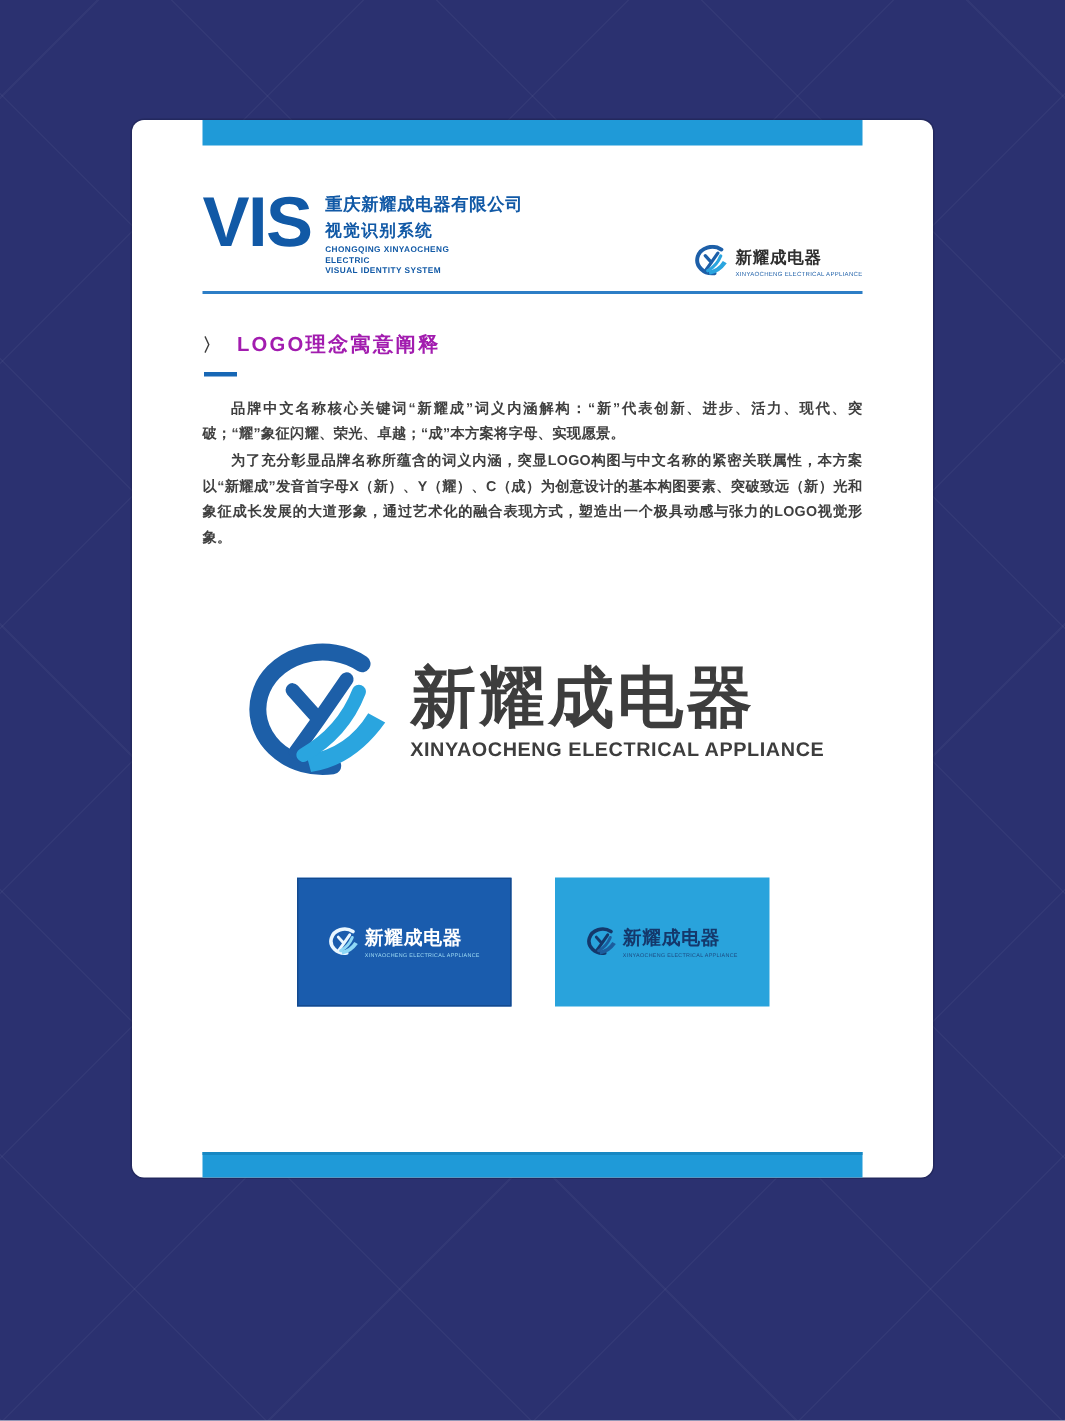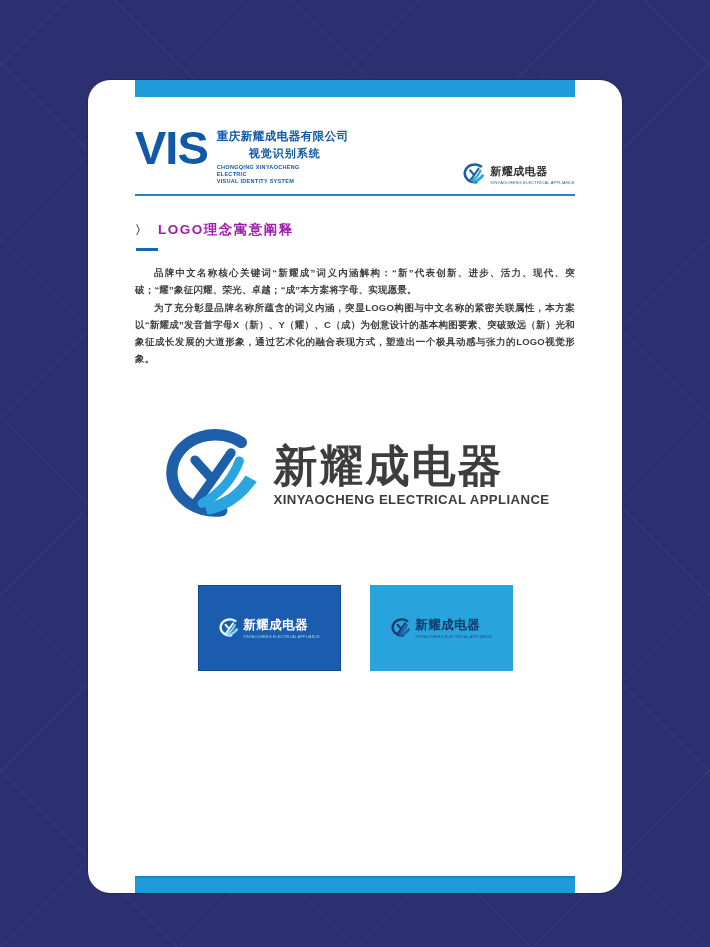--- a/index.html
+++ b/index.html
@@ -7,40 +7,40 @@
   body {
     font-family: "Liberation Sans", "DejaVu Sans", sans-serif;
     background-color: #2b3170;
     background-image:
       repeating-linear-gradient(45deg,  rgba(255,255,255,0.035) 0 1px, transparent 1px 125px),
       repeating-linear-gradient(-45deg, rgba(255,255,255,0.035) 0 1px, transparent 1px 125px);
     overflow: hidden;
   }
   .card {
     position: relative;
-    width: 534px; height: 813px;
+    width: 534px; height: 705px;
     margin: 80px auto 0 auto;
     background: #ffffff;
-    border-radius: 22px;
+    border-radius: 8px;
     box-shadow: 0 0 0 1px rgba(20,25,60,.35);
   }
   .accent-bar { position: absolute; left: 47px; right: 47px; height: 17px; background: #1f9ad8; }
   .accent-bar.top { top: 0; }
   .accent-bar.bottom { bottom: 0; border-top: 2px solid #1787c2; }
   .content { position: absolute; inset: 0; padding: 48px 47px 0 47px; }
 
   
   .header { display: flex; align-items: flex-start; }
   .vis-word {
     font-size: 47px; line-height: 40px; font-weight: 800;
     color: #1159a6; letter-spacing: -1px;
   }
   .vis-text-block { margin-left: 9px; padding-top: 1px; }
   .vis-cn1 { font-size: 11.5px; font-weight: 700; color: #1159a6; letter-spacing: .5px; text-align: right; }
-  .vis-cn2 { font-size: 11px;  font-weight: 700; color: #1159a6; letter-spacing: 1px; margin-top: 2px; margin-left: 32px; }
+  .vis-cn2 { font-size: 11px;  font-weight: 700; color: #1159a6; letter-spacing: 1px; margin-top: 2px; }
   .vis-en  { margin-top: 3px; font-size: 5.5px; line-height: 7px; font-weight: 700;
              color: #1159a6; letter-spacing: .3px; }
   .corner-logo { margin-left: auto; align-self: flex-end; display: flex; align-items: center; gap: 4px;
                  --mark-dark: #1d5fa8; --mark-light: #2aa5df; }
   .corner-logo .mark { width: 24px; height: 22px; }
   .corner-cn { font-size: 11px; font-weight: 700; color: #2f2f2f; letter-spacing: .5px; }
   .corner-en { font-size: 4px; color: #1d5fa8; letter-spacing: .2px; margin-top: 1px; white-space: nowrap; }
   .header-rule { margin-top: 9px; border-top: 2px solid #2d7ec6; }
 
   

